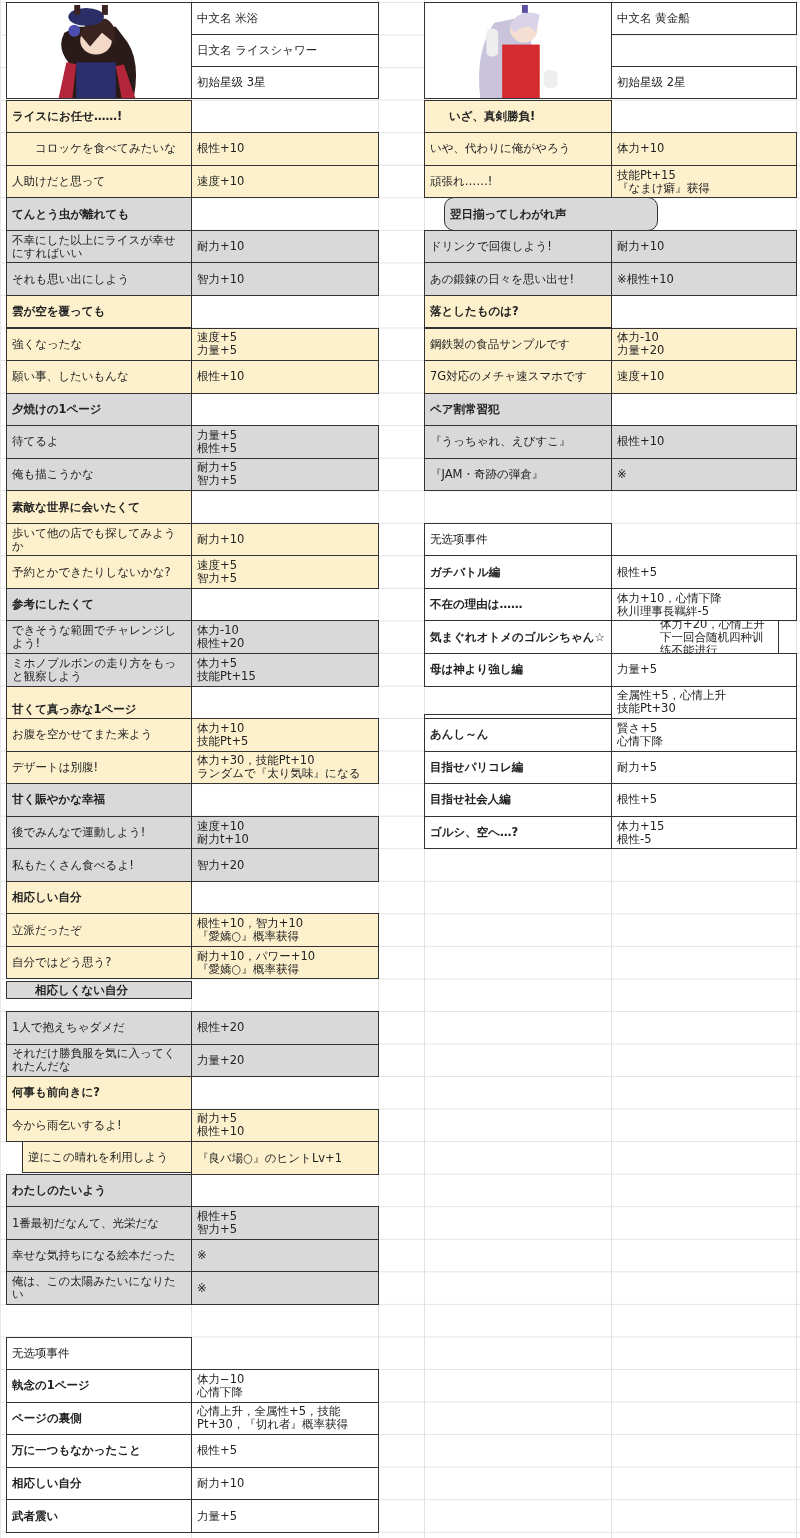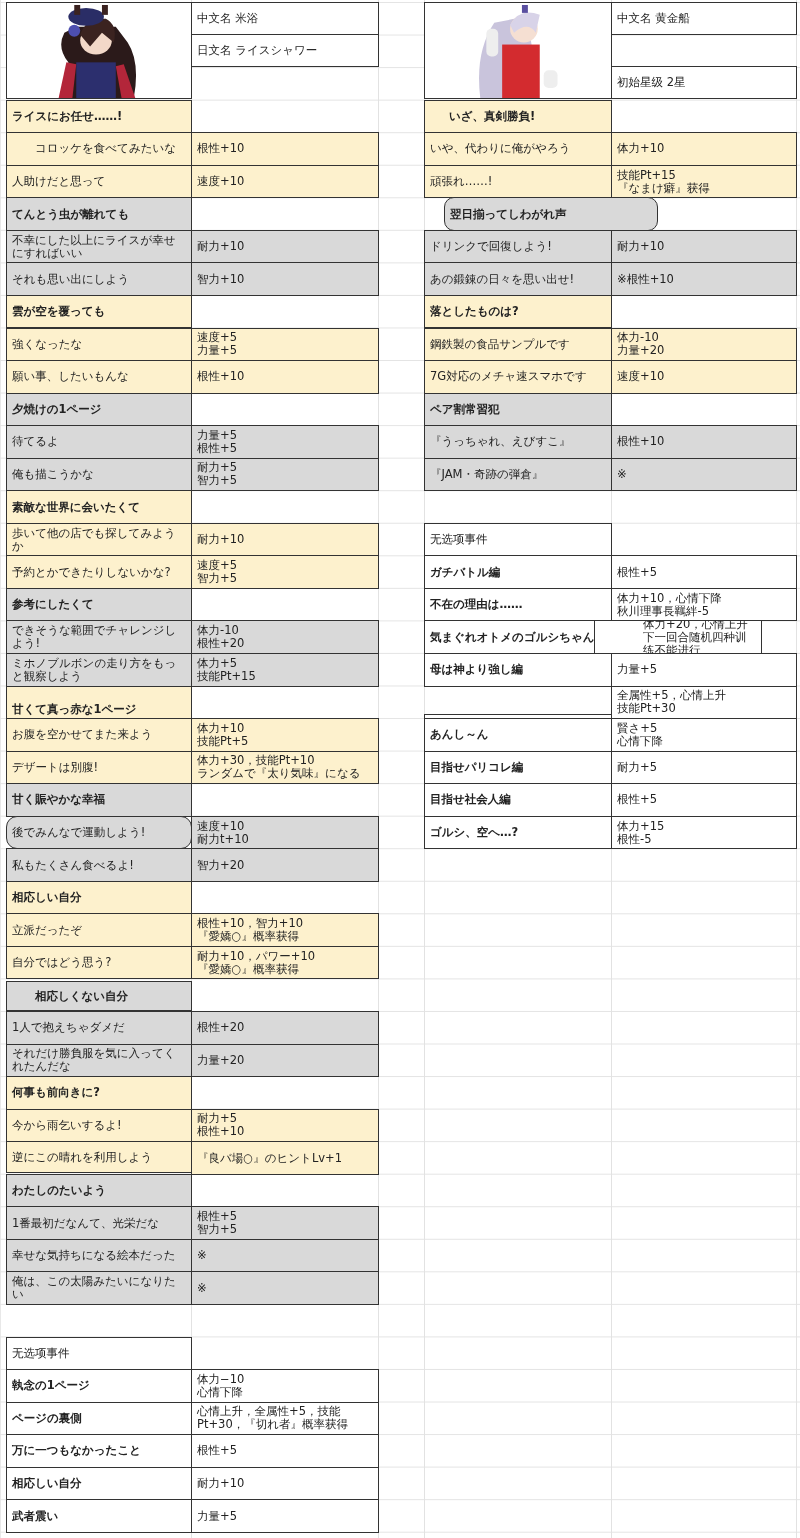--- a/index.html
+++ b/index.html
@@ -45,20 +45,21 @@
       <ellipse cx="90" cy="38" rx="16" ry="14" fill="#f3d8c8"></ellipse>
       <path d="M74 32 Q80 14 100 16 Q112 22 108 40 L96 30 L84 44 Z" fill="#3b2320"></path>
       <ellipse cx="80" cy="14" rx="18" ry="9" fill="#2a2d66"></ellipse>
       <rect x="68" y="2" width="6" height="10" fill="#3b2320"></rect>
       <rect x="96" y="2" width="6" height="10" fill="#3b2320"></rect>
       <circle cx="68" cy="28" r="6" fill="#4d4fb0"></circle>
     </svg>
   </div>
   <div class="cell b w" style="left:191px;top:2px;width:188px;height:33px">中文名 米浴</div>
   <div class="cell b w" style="left:191px;top:34px;width:188px;height:33px">日文名 ライスシャワー</div>
+  <div class="cell b w" style="left:191px;top:66px;width:188px;height:33px">初始星级 3星</div>
 
   <div class="img-cell" style="left:424px;top:2px;width:188px;height:97px">
     <svg class="portrait" viewBox="0 0 188 97">
       <path d="M56 97 Q50 50 70 20 L100 14 Q112 40 110 97 Z" fill="#c9c4dc"></path>
       <rect x="78" y="42" width="38" height="55" fill="#d32b2f"></rect>
       <ellipse cx="100" cy="26" rx="14" ry="14" fill="#f5dfd2"></ellipse>
       <path d="M86 22 Q96 4 116 12 L112 30 Q104 18 90 30 Z" fill="#d8d3e8"></path>
       <rect x="62" y="26" width="12" height="28" rx="5" fill="#eeeeee"></rect>
       <rect x="120" y="68" width="14" height="18" rx="5" fill="#eeeeee"></rect>
       <rect x="98" y="2" width="6" height="8" fill="#5a4fa0"></rect>
@@ -109,43 +110,43 @@
       <div class="cell b g" style="left: 191px; top: 653px; width: 188px; height: 33.55px;">体力+5
 技能Pt+15</div>
       <div class="cell b y bold" style="left: 6px; top: 685.55px; width: 186px; height: 48px;">甘くて真っ赤な1ページ</div>
       <div class="cell b y" style="left: 6px; top: 718.1px; width: 186px; height: 33.55px;">お腹を空かせてまた来よう</div>
       <div class="cell b y" style="left: 191px; top: 718.1px; width: 188px; height: 33.55px;">体力+10
 技能Pt+5</div>
       <div class="cell b y" style="left: 6px; top: 750.65px; width: 186px; height: 33.55px;">デザートは別腹!</div>
       <div class="cell b y" style="left: 191px; top: 750.65px; width: 188px; height: 33.55px;">体力+30，技能Pt+10
 ランダムで『太り気味』になる</div>
       <div class="cell b g bold" style="left: 6px; top: 783.2px; width: 186px; height: 33.55px;">甘く賑やかな幸福</div>
-      <div class="cell b g" style="left: 6px; top: 815.75px; width: 186px; height: 33.55px; border-radius: 11px;">後でみんなで運動しよう!</div>
+      <div class="cell b g" style="left: 6px; top: 815.75px; width: 186px; height: 33.55px;">後でみんなで運動しよう!</div>
       <div class="cell b g" style="left: 191px; top: 815.75px; width: 188px; height: 33.55px;">速度+10
 耐力t+10</div>
       <div class="cell b g" style="left: 6px; top: 848.3px; width: 186px; height: 33.55px;">私もたくさん食べるよ!</div>
       <div class="cell b g" style="left: 191px; top: 848.3px; width: 188px; height: 33.55px;">智力+20</div>
       <div class="cell b y bold" style="left: 6px; top: 880.85px; width: 186px; height: 33.55px;">相応しい自分</div>
       <div class="cell b y" style="left: 6px; top: 913.4px; width: 186px; height: 33.55px;">立派だったぞ</div>
       <div class="cell b y" style="left: 191px; top: 913.4px; width: 188px; height: 33.55px;">根性+10，智力+10
 『愛嬌○』概率获得</div>
       <div class="cell b y" style="left: 6px; top: 945.95px; width: 186px; height: 33.55px;">自分ではどう思う?</div>
       <div class="cell b y" style="left: 191px; top: 945.95px; width: 188px; height: 33.55px;">耐力+10，パワー+10
 『愛嬌○』概率获得</div>
-      <div class="cell b g bold" style="left: 6px; top: 981px; width: 186px; height: 30px; padding-left: 28px;">相応しくない自分</div>
+      <div class="cell b g bold" style="left: 6px; top: 981px; width: 186px; height: 18px; padding-left: 28px;">相応しくない自分</div>
       <div class="cell b g" style="left: 6px; top: 1011.05px; width: 186px; height: 33.55px;">1人で抱えちゃダメだ</div>
       <div class="cell b g" style="left: 191px; top: 1011.05px; width: 188px; height: 33.55px;">根性+20</div>
       <div class="cell b g" style="left: 6px; top: 1043.6px; width: 186px; height: 33.55px;">それだけ勝負服を気に入ってく
 れたんだな</div>
       <div class="cell b g" style="left: 191px; top: 1043.6px; width: 188px; height: 33.55px;">力量+20</div>
       <div class="cell b y bold" style="left: 6px; top: 1076.15px; width: 186px; height: 33.55px;">何事も前向きに?</div>
       <div class="cell b y" style="left: 6px; top: 1108.7px; width: 186px; height: 33.55px;">今から雨乞いするよ!</div>
       <div class="cell b y" style="left: 191px; top: 1108.7px; width: 188px; height: 33.55px;">耐力+5
 根性+10</div>
-      <div class="cell b y" style="left: 6px; top: 1141.25px; width: 186px; height: 32px;">逆にこの晴れを利用しよう</div>
+      <div class="cell b y" style="left: 22px; top: 1141.25px; width: 186px; height: 32px;">逆にこの晴れを利用しよう</div>
       <div class="cell b y" style="left: 191px; top: 1141.25px; width: 188px; height: 33.55px;">『良バ場○』のヒントLv+1</div>
       <div class="cell b g bold" style="left: 6px; top: 1173.8px; width: 186px; height: 33.55px;">わたしのたいよう</div>
       <div class="cell b g" style="left: 6px; top: 1206.35px; width: 186px; height: 33.55px;">1番最初だなんて、光栄だな</div>
       <div class="cell b g" style="left: 191px; top: 1206.35px; width: 188px; height: 33.55px;">根性+5
 智力+5</div>
       <div class="cell b g" style="left: 6px; top: 1238.9px; width: 186px; height: 33.55px;">幸せな気持ちになる絵本だった</div>
       <div class="cell b g" style="left: 191px; top: 1238.9px; width: 188px; height: 33.55px;">※</div>
       <div class="cell b g" style="left: 6px; top: 1271.45px; width: 186px; height: 33.55px;">俺は、この太陽みたいになりたい</div>
       <div class="cell b g" style="left: 191px; top: 1271.45px; width: 188px; height: 33.55px;">※</div>
       <div class="cell b w" style="left: 6px; top: 1336.55px; width: 186px; height: 33.55px;">无选项事件</div>
@@ -183,21 +184,21 @@
       <div class="cell b g" style="left: 611px; top: 425.15px; width: 186px; height: 33.55px;">根性+10</div>
       <div class="cell b g" style="left: 424px; top: 457.7px; width: 188px; height: 33.55px;">『JAM・奇跡の弾倉』</div>
       <div class="cell b g" style="left: 611px; top: 457.7px; width: 186px; height: 33.55px;">※</div>
       <div class="cell b w" style="left: 424px; top: 522.8px; width: 188px; height: 33.55px;">无选项事件</div>
       <div class="cell b w bold" style="left: 424px; top: 555.35px; width: 188px; height: 33.55px;">ガチバトル編</div>
       <div class="cell b w" style="left: 611px; top: 555.35px; width: 186px; height: 33.55px;">根性+5</div>
       <div class="cell b w bold" style="left: 424px; top: 587.9px; width: 188px; height: 33.55px;">不在の理由は……</div>
       <div class="cell b w" style="left: 611px; top: 587.9px; width: 186px; height: 33.55px;">体力+10，心情下降
 秋川理事長羈絆-5</div>
       <div class="cell b w bold" style="left: 424px; top: 620.45px; width: 188px; height: 33.55px;">気まぐれオトメのゴルシちゃん☆</div>
-      <div class="cell b w" style="left: 594px; top: 620.45px; width: 168px; height: 33.55px; padding-left: 48px;">体力+20，心情上升
+      <div class="cell b w" style="left: 611px; top: 620.45px; width: 168px; height: 33.55px; padding-left: 48px;">体力+20，心情上升
 下一回合随机四种训练不能进行</div>
       <div class="cell b w bold" style="left: 424px; top: 653px; width: 188px; height: 33.55px;">母は神より強し編</div>
       <div class="cell b w" style="left: 611px; top: 653px; width: 186px; height: 33.55px;">力量+5</div>
       <div class="cell b w bold" style="left: 424px; top: 685.55px; width: 220px; height: 33.55px; margin-top: 28px;">名探偵ゴルシ?</div>
       <div class="cell b w" style="left: 611px; top: 685.55px; width: 186px; height: 33.55px;">全属性+5，心情上升
 技能Pt+30</div>
       <div class="cell b w bold" style="left: 424px; top: 718.1px; width: 188px; height: 33.55px;">あんし～ん</div>
       <div class="cell b w" style="left: 611px; top: 718.1px; width: 186px; height: 33.55px;">賢さ+5
 心情下降</div>
       <div class="cell b w bold" style="left: 424px; top: 750.65px; width: 188px; height: 33.55px;">目指せパリコレ編</div>

